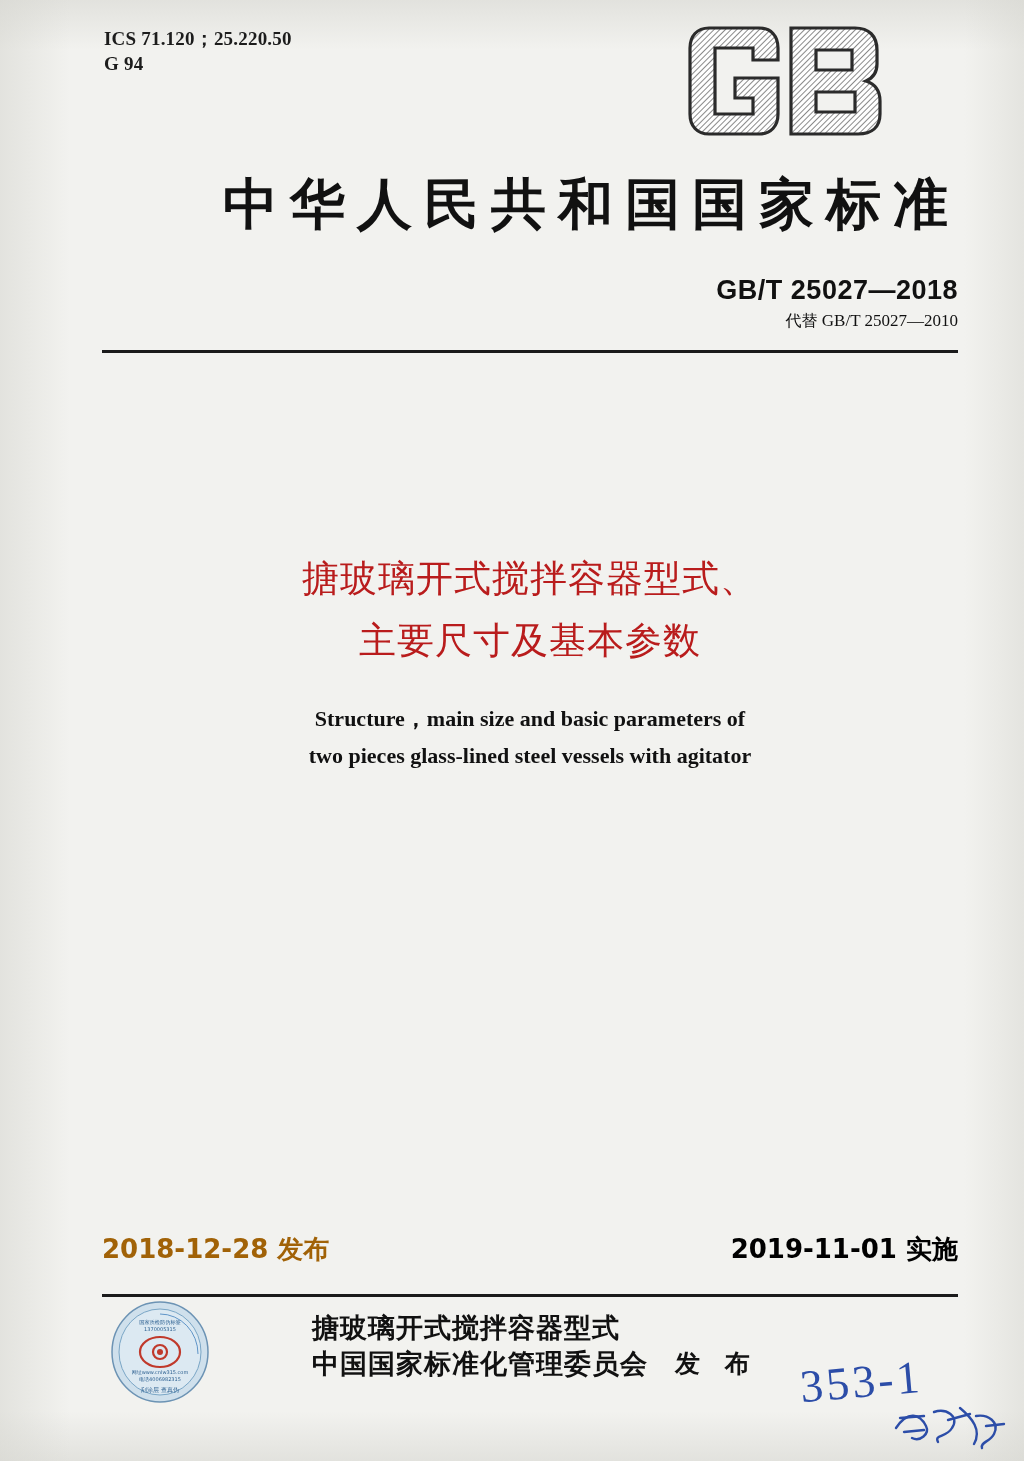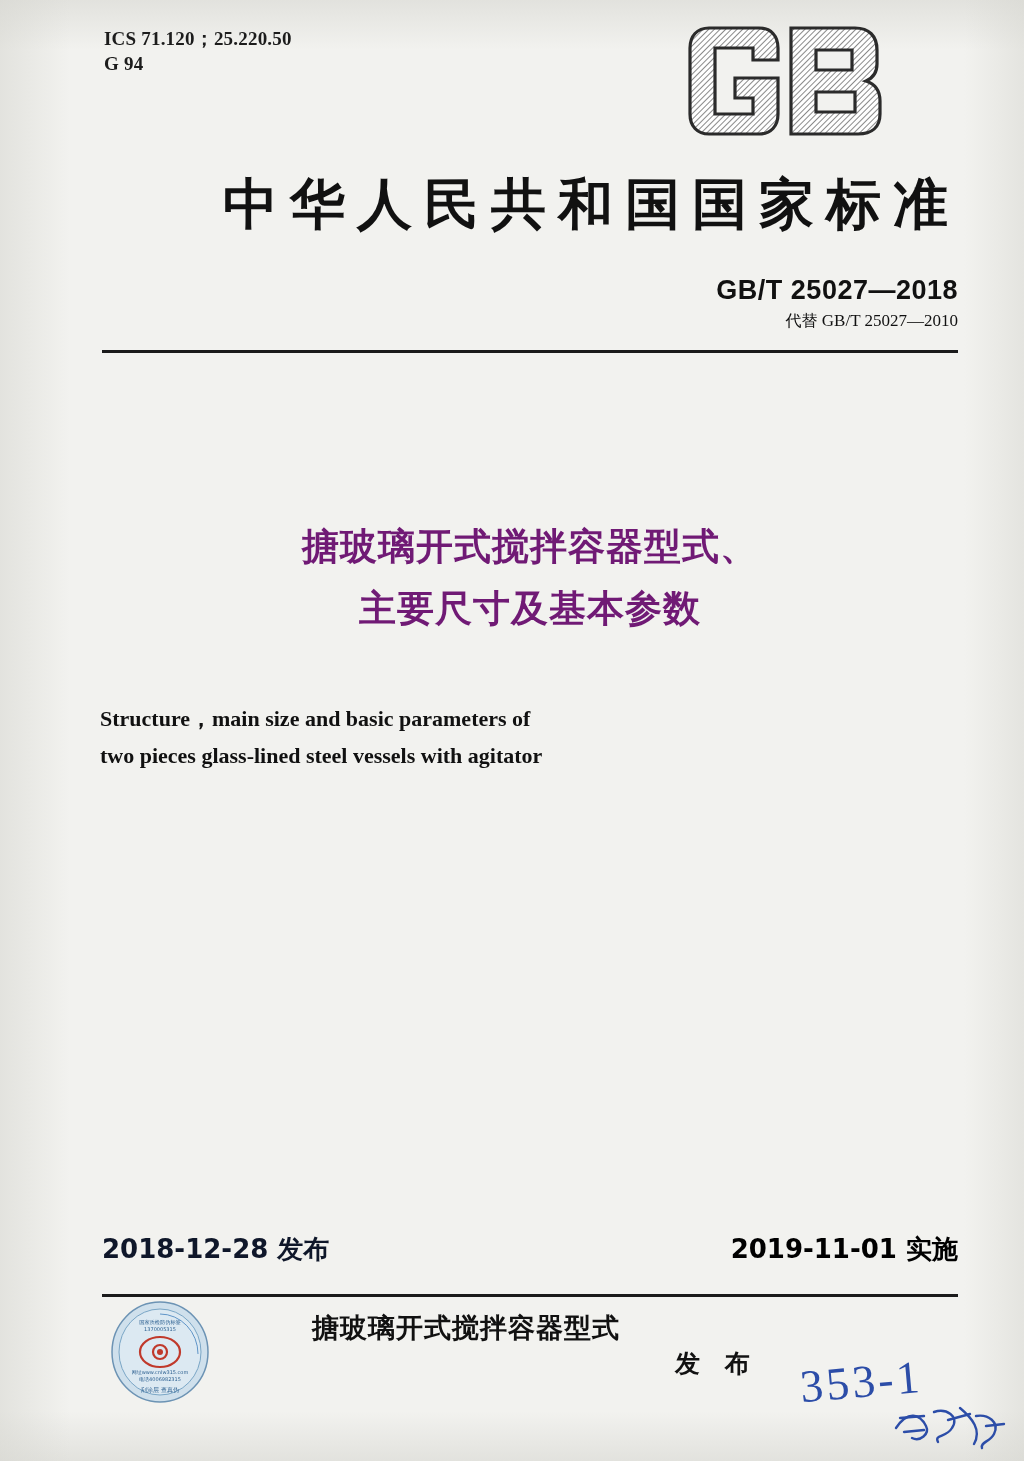--- a/index.html
+++ b/index.html
@@ -119,53 +119,54 @@
     top: 1294px;
     width: 856px;
     height: 3px;
     background: #1b1b1b;
   }
 
   
   .doc-title {
     position: absolute;
     left: 0;
-    top: 516px;
+    top: 548px;
     width: 860px;
     text-align: center;
     font-family: "DejaVu Sans", "Liberation Sans", sans-serif;
-    font-weight: bold;
+    font-weight: normal;
     font-size: 37px;
     line-height: 62px;
-    color: #701a75;
+    color: #b91c1c;
     letter-spacing: 1px;
   }
 
   
   .doc-title-en {
     position: absolute;
     left: 0;
     top: 700px;
     width: 860px;
+    text-align: center;
     font-family: "Liberation Serif", serif;
     font-weight: bold;
     font-size: 22px;
     line-height: 37px;
     color: #111;
   }
 
   
   .issue-date {
     position: absolute;
     left: 2px;
     top: 1232px;
     font-family: "DejaVu Sans", "Liberation Sans", sans-serif;
     font-weight: bold;
     font-size: 26px;
-    color: #0f172a;
+    color: #a16207;
     white-space: nowrap;
   }
   .effect-date {
     position: absolute;
     right: 2px;
     top: 1232px;
     font-family: "DejaVu Sans", "Liberation Sans", sans-serif;
     font-weight: bold;
     font-size: 26px;
     color: #000000;
@@ -277,20 +278,21 @@
       <div>two pieces glass-lined steel vessels with agitator</div>
     </div>
 
     <div class="rule-bottom"></div>
 
     <div class="issue-date">2018-12-28 发布</div>
     <div class="effect-date">2019-11-01 实施</div>
 
     <div class="publisher">
       <div>搪玻璃开式搅拌容器型式</div>
+      <div>中国国家标准化管理委员会</div>
     </div>
     <div class="publish-verb">发 布</div>
 
     <div class="seal">
       <svg width="104" height="104" viewBox="0 0 104 104" xmlns="http://www.w3.org/2000/svg">
         <ellipse cx="52" cy="52" rx="48" ry="50" fill="#cfe0ec" stroke="#6c93b4" stroke-width="1.5"></ellipse>
         <ellipse cx="52" cy="52" rx="41" ry="43" fill="#dce9f2" stroke="#7aa6c6" stroke-width="1"></ellipse>
         <path d="M52 14 A38 40 0 0 1 90 54" fill="none" stroke="#3f7fbd" stroke-width="0.8"></path>
         <text x="52" y="24" font-size="5.2" fill="#2b5f90" text-anchor="middle" font-family="'DejaVu Sans',sans-serif">国家质检防伪标签</text>
         <text x="52" y="31" font-size="5" fill="#2b5f90" text-anchor="middle" font-family="'DejaVu Sans',sans-serif">1370005315</text>

